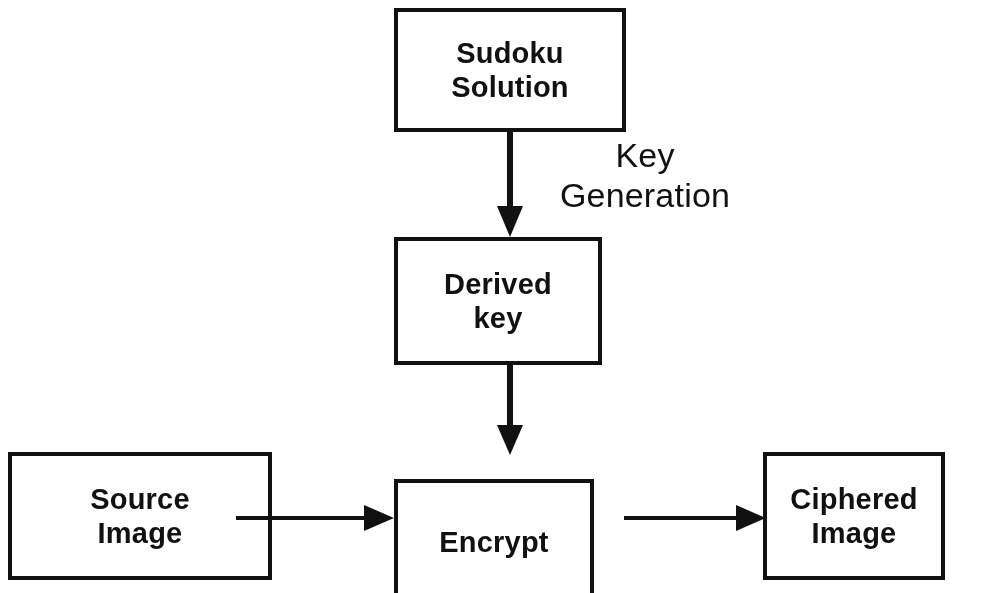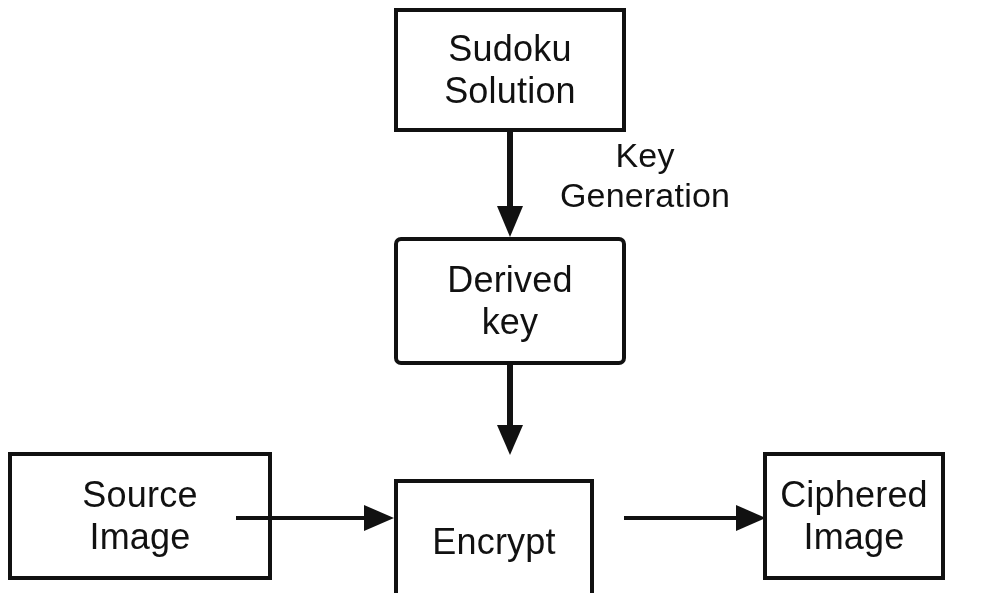--- a/index.html
+++ b/index.html
@@ -24,31 +24,31 @@
     position: absolute;
     box-sizing: border-box;
     border: 4px solid #111111;
     background: #ffffff;
     display: flex;
     align-items: center;
     justify-content: center;
     text-align: center;
   }
   .node-label {
-    font-size: 36px;
+    font-size: 29px;
     line-height: 1.18;
     letter-spacing: 0.2px;
-    font-weight: 400;
+    font-weight: 700;
     color: #111111;
     white-space: pre-line;
     padding: 0 6px;
   }
   
   #box-sudoku-solution { left: 394px; top: 8px;   width: 232px; height: 124px; }
-  #box-derived-key     { left: 394px; top: 237px; width: 232px; height: 128px; border-radius: 7px; }
+  #box-derived-key     { left: 394px; top: 237px; width: 208px; height: 128px; }
   #box-source-image    { left: 8px;   top: 452px; width: 264px; height: 128px; }
   #box-encrypt         { left: 394px; top: 479px; width: 200px; height: 127px; }
   #box-ciphered-image  { left: 763px; top: 452px; width: 182px; height: 128px; }
 
   
   .connector {
     position: absolute;
     overflow: visible;
   }
   .connector svg { display: block; overflow: visible; }

